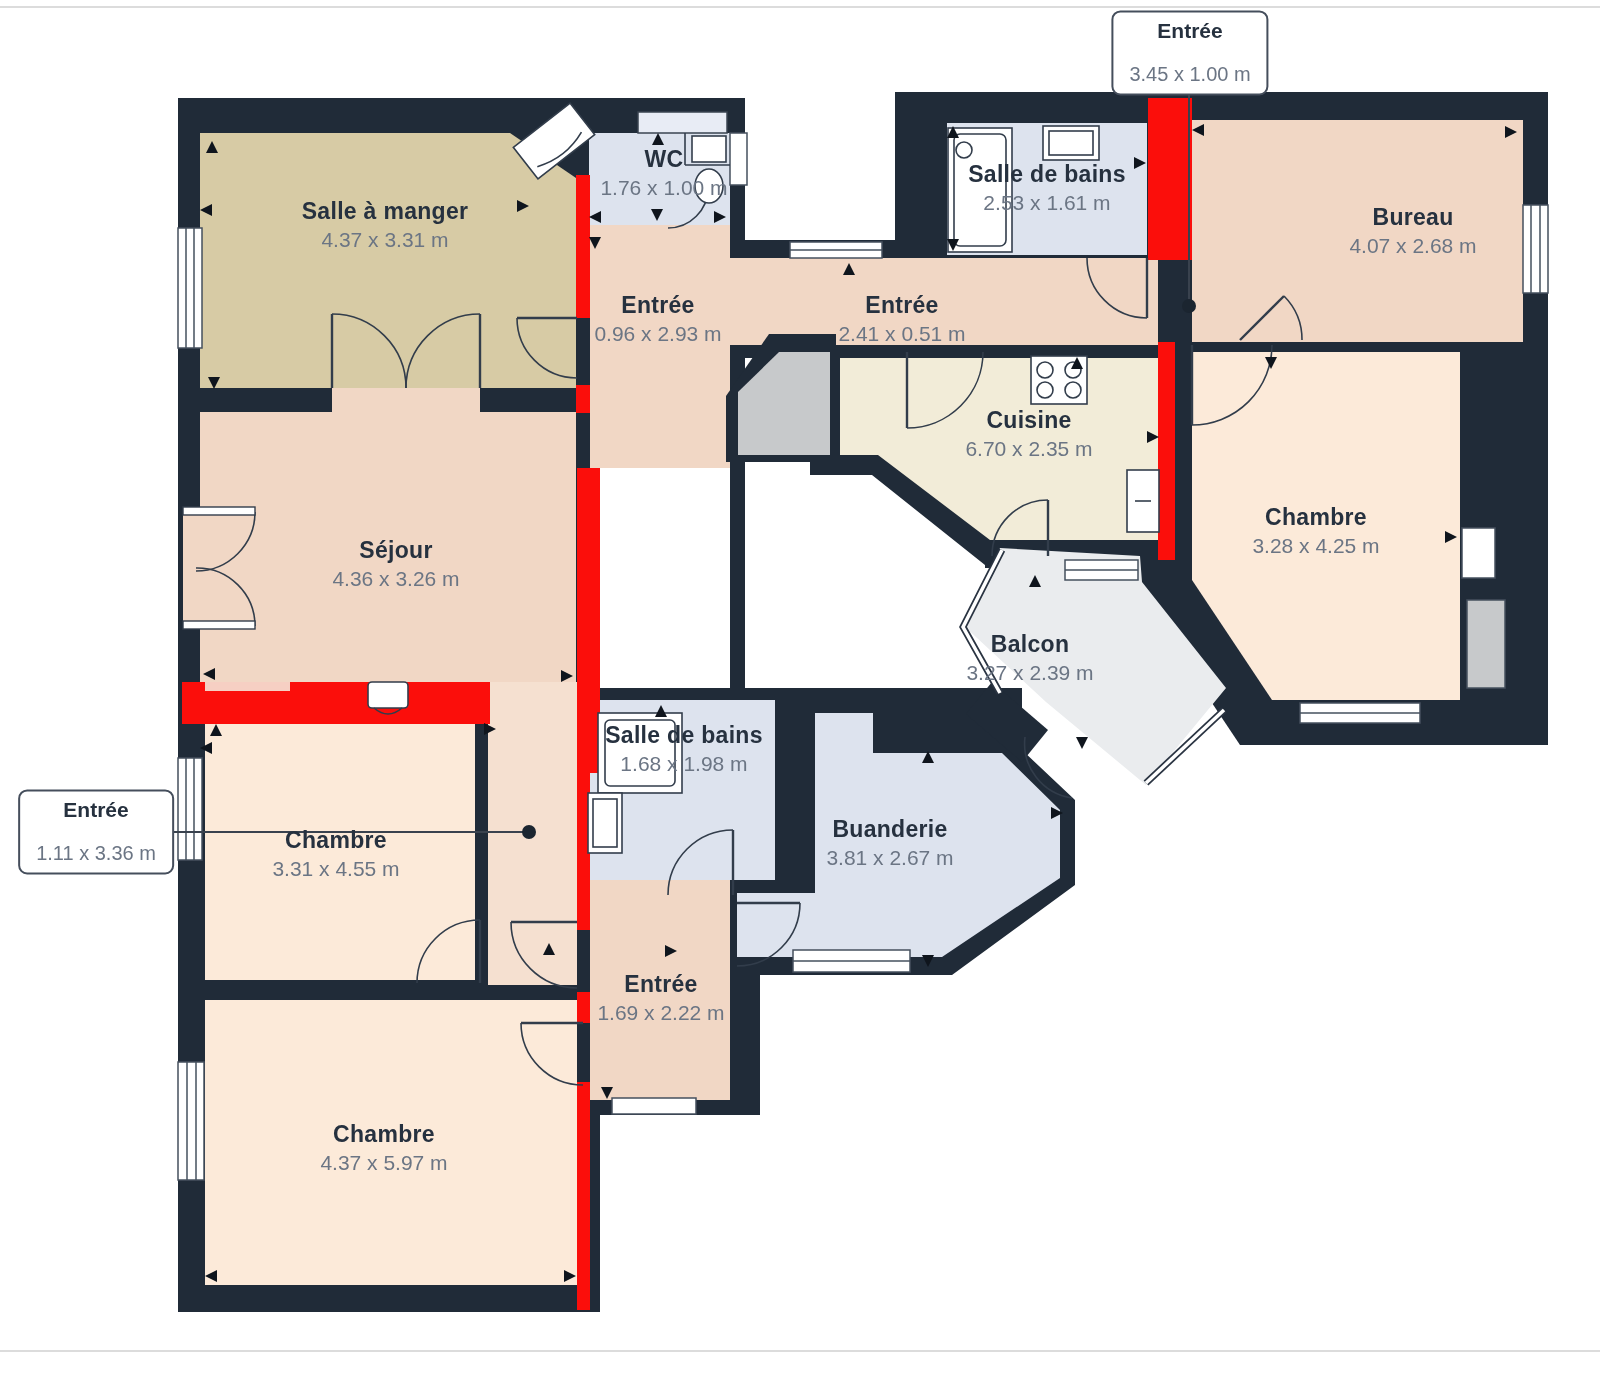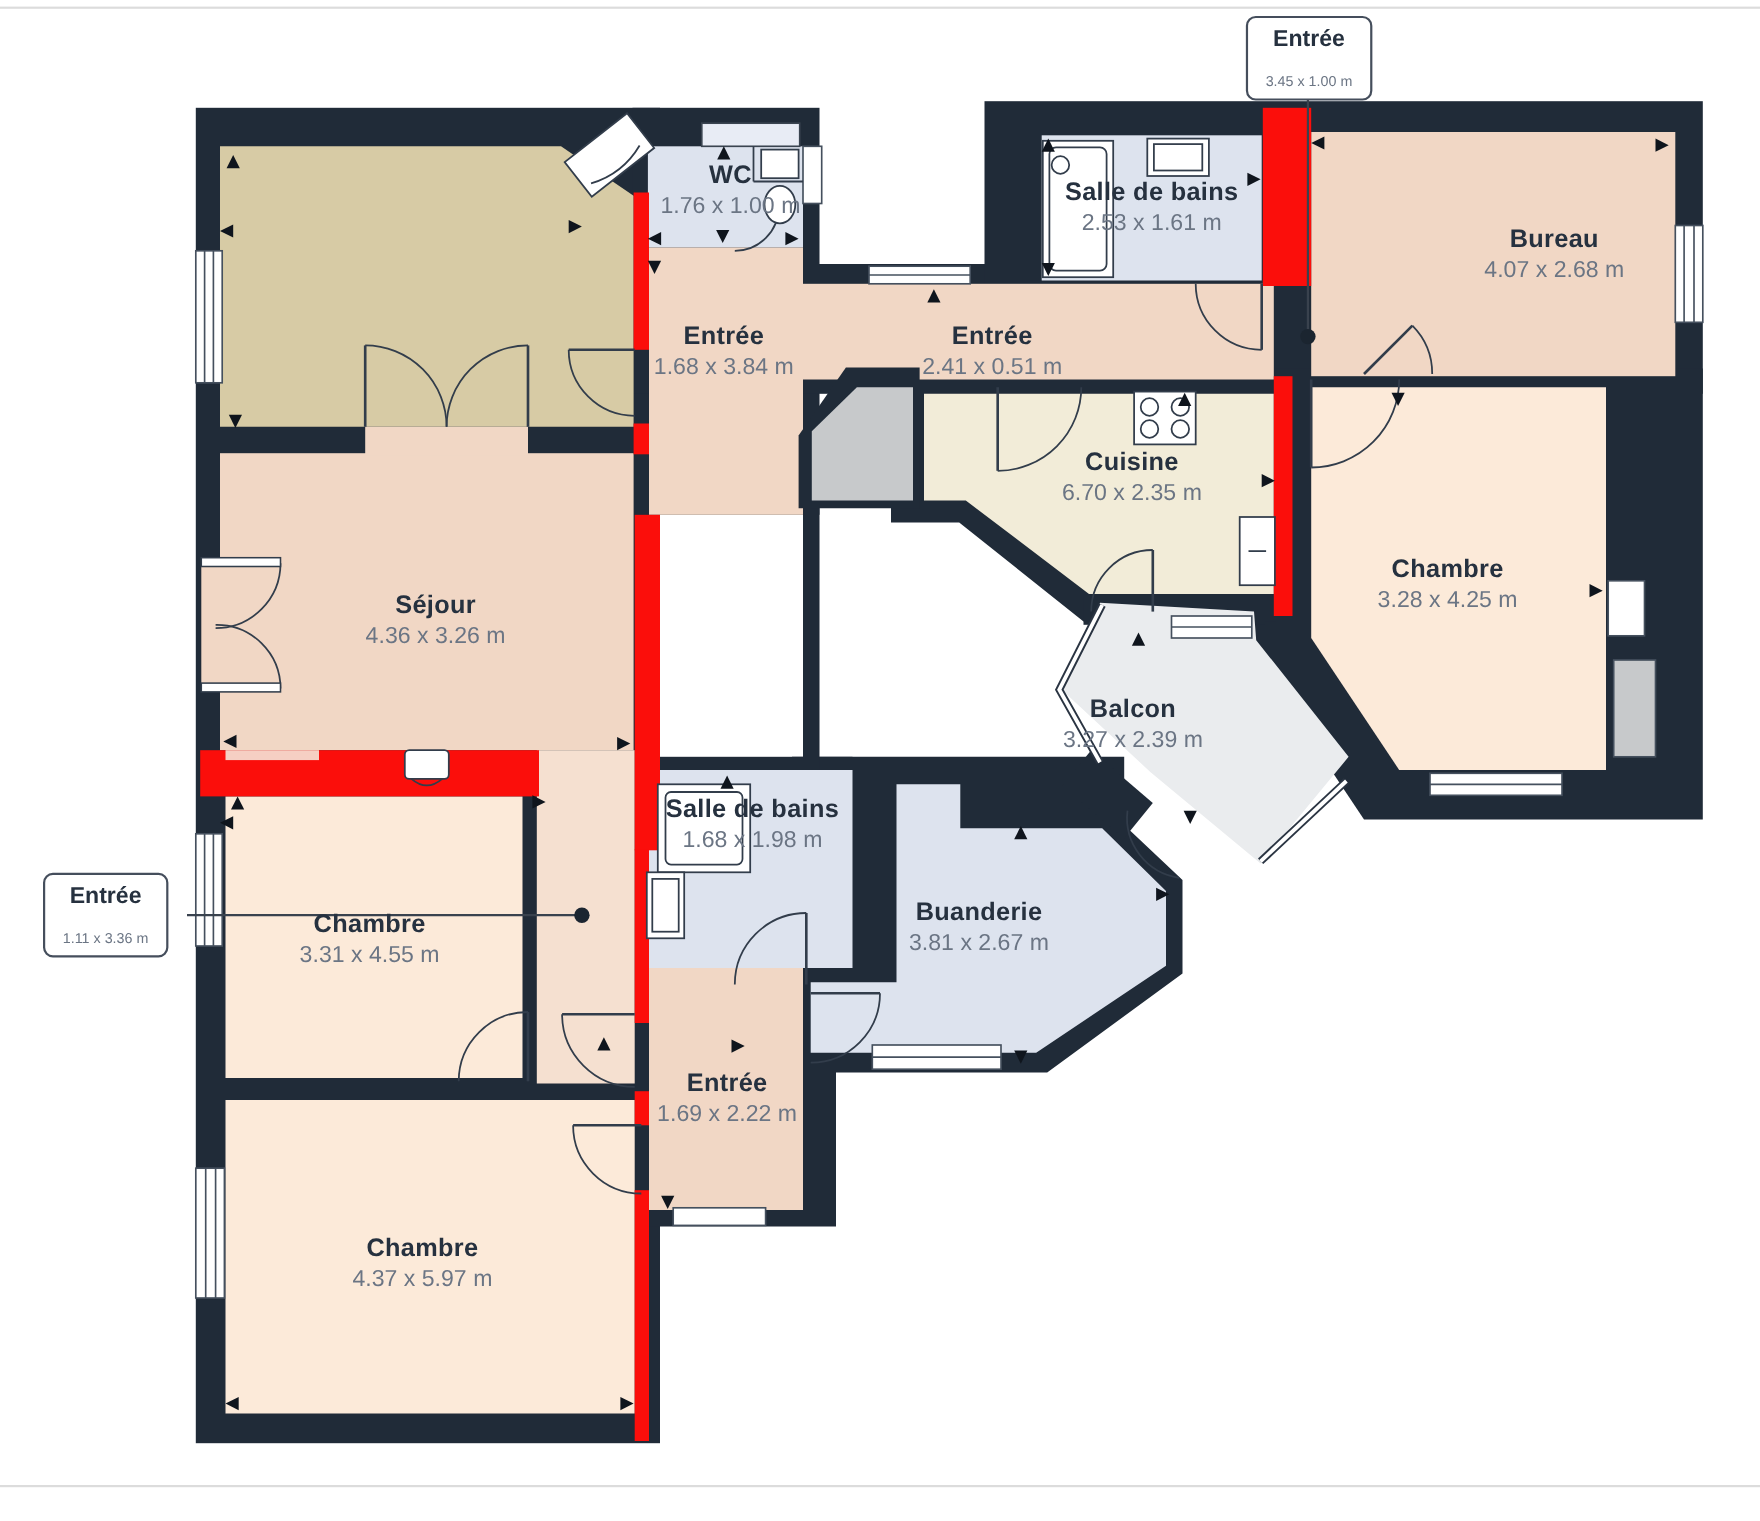--- a/index.html
+++ b/index.html
@@ -14,21 +14,21 @@
     text-align:center;white-space:nowrap;pointer-events:none;line-height:1.15;
   }
   .room-label .rn{font-size:23px;font-weight:700;color:#26313f;letter-spacing:.3px;}
   .room-label .rd{font-size:21px;color:#6b7584;margin-top:4px;}
   .callout{
     position:absolute;transform:translate(-50%,-50%);
     background:#ffffff;border:2px solid #454e5c;border-radius:9px;
     padding:7px 16px;text-align:center;white-space:nowrap;line-height:1.15;
   }
   .callout .rn{font-size:21px;font-weight:700;color:#26313f;}
-  .callout .rd{font-size:13px;color:#6b7584;margin-top:20px;}
+  .callout .rd{font-size:20px;color:#6b7584;margin-top:20px;}
 </style>
 </head>
 <body>
 
 <div class="stage">
   <div class="page-rule" style="top:6px"></div>
   <div class="page-rule" style="top:1350px"></div>
 
   <svg class="plan" width="1600" height="1383" viewBox="0 0 1600 1383">
 
@@ -238,27 +238,31 @@
     </g>
 
     <g stroke="#39424e" stroke-width="2">
       <line x1="1189" y1="83" x2="1189" y2="306"></line>
       <circle cx="1189" cy="306" r="7" fill="#1b2530" stroke="none"></circle>
       <line x1="170" y1="832" x2="529" y2="832"></line>
       <circle cx="529" cy="832" r="7" fill="#1b2530" stroke="none"></circle>
     </g>
   </svg>
 
+  <div class="room-label" style="left:385px;top:225px">
+    <div class="rn">Salle à manger</div>
+    <div class="rd">4.37 x 3.31 m</div>
+  </div>
   <div class="room-label" style="left:664px;top:173px">
     <div class="rn">WC</div>
     <div class="rd">1.76 x 1.00 m</div>
   </div>
   <div class="room-label" style="left:658px;top:319px">
     <div class="rn">Entrée</div>
-    <div class="rd">1.68 x 3.84 m</div>
+    <div class="rd">0.96 x 2.93 m</div>
   </div>
   <div class="room-label" style="left:902px;top:319px">
     <div class="rn">Entrée</div>
     <div class="rd">2.41 x 0.51 m</div>
   </div>
   <div class="room-label" style="left:1047px;top:188px">
     <div class="rn">Salle de bains</div>
     <div class="rd">2.53 x 1.61 m</div>
   </div>
   <div class="room-label" style="left:1413px;top:231px">

